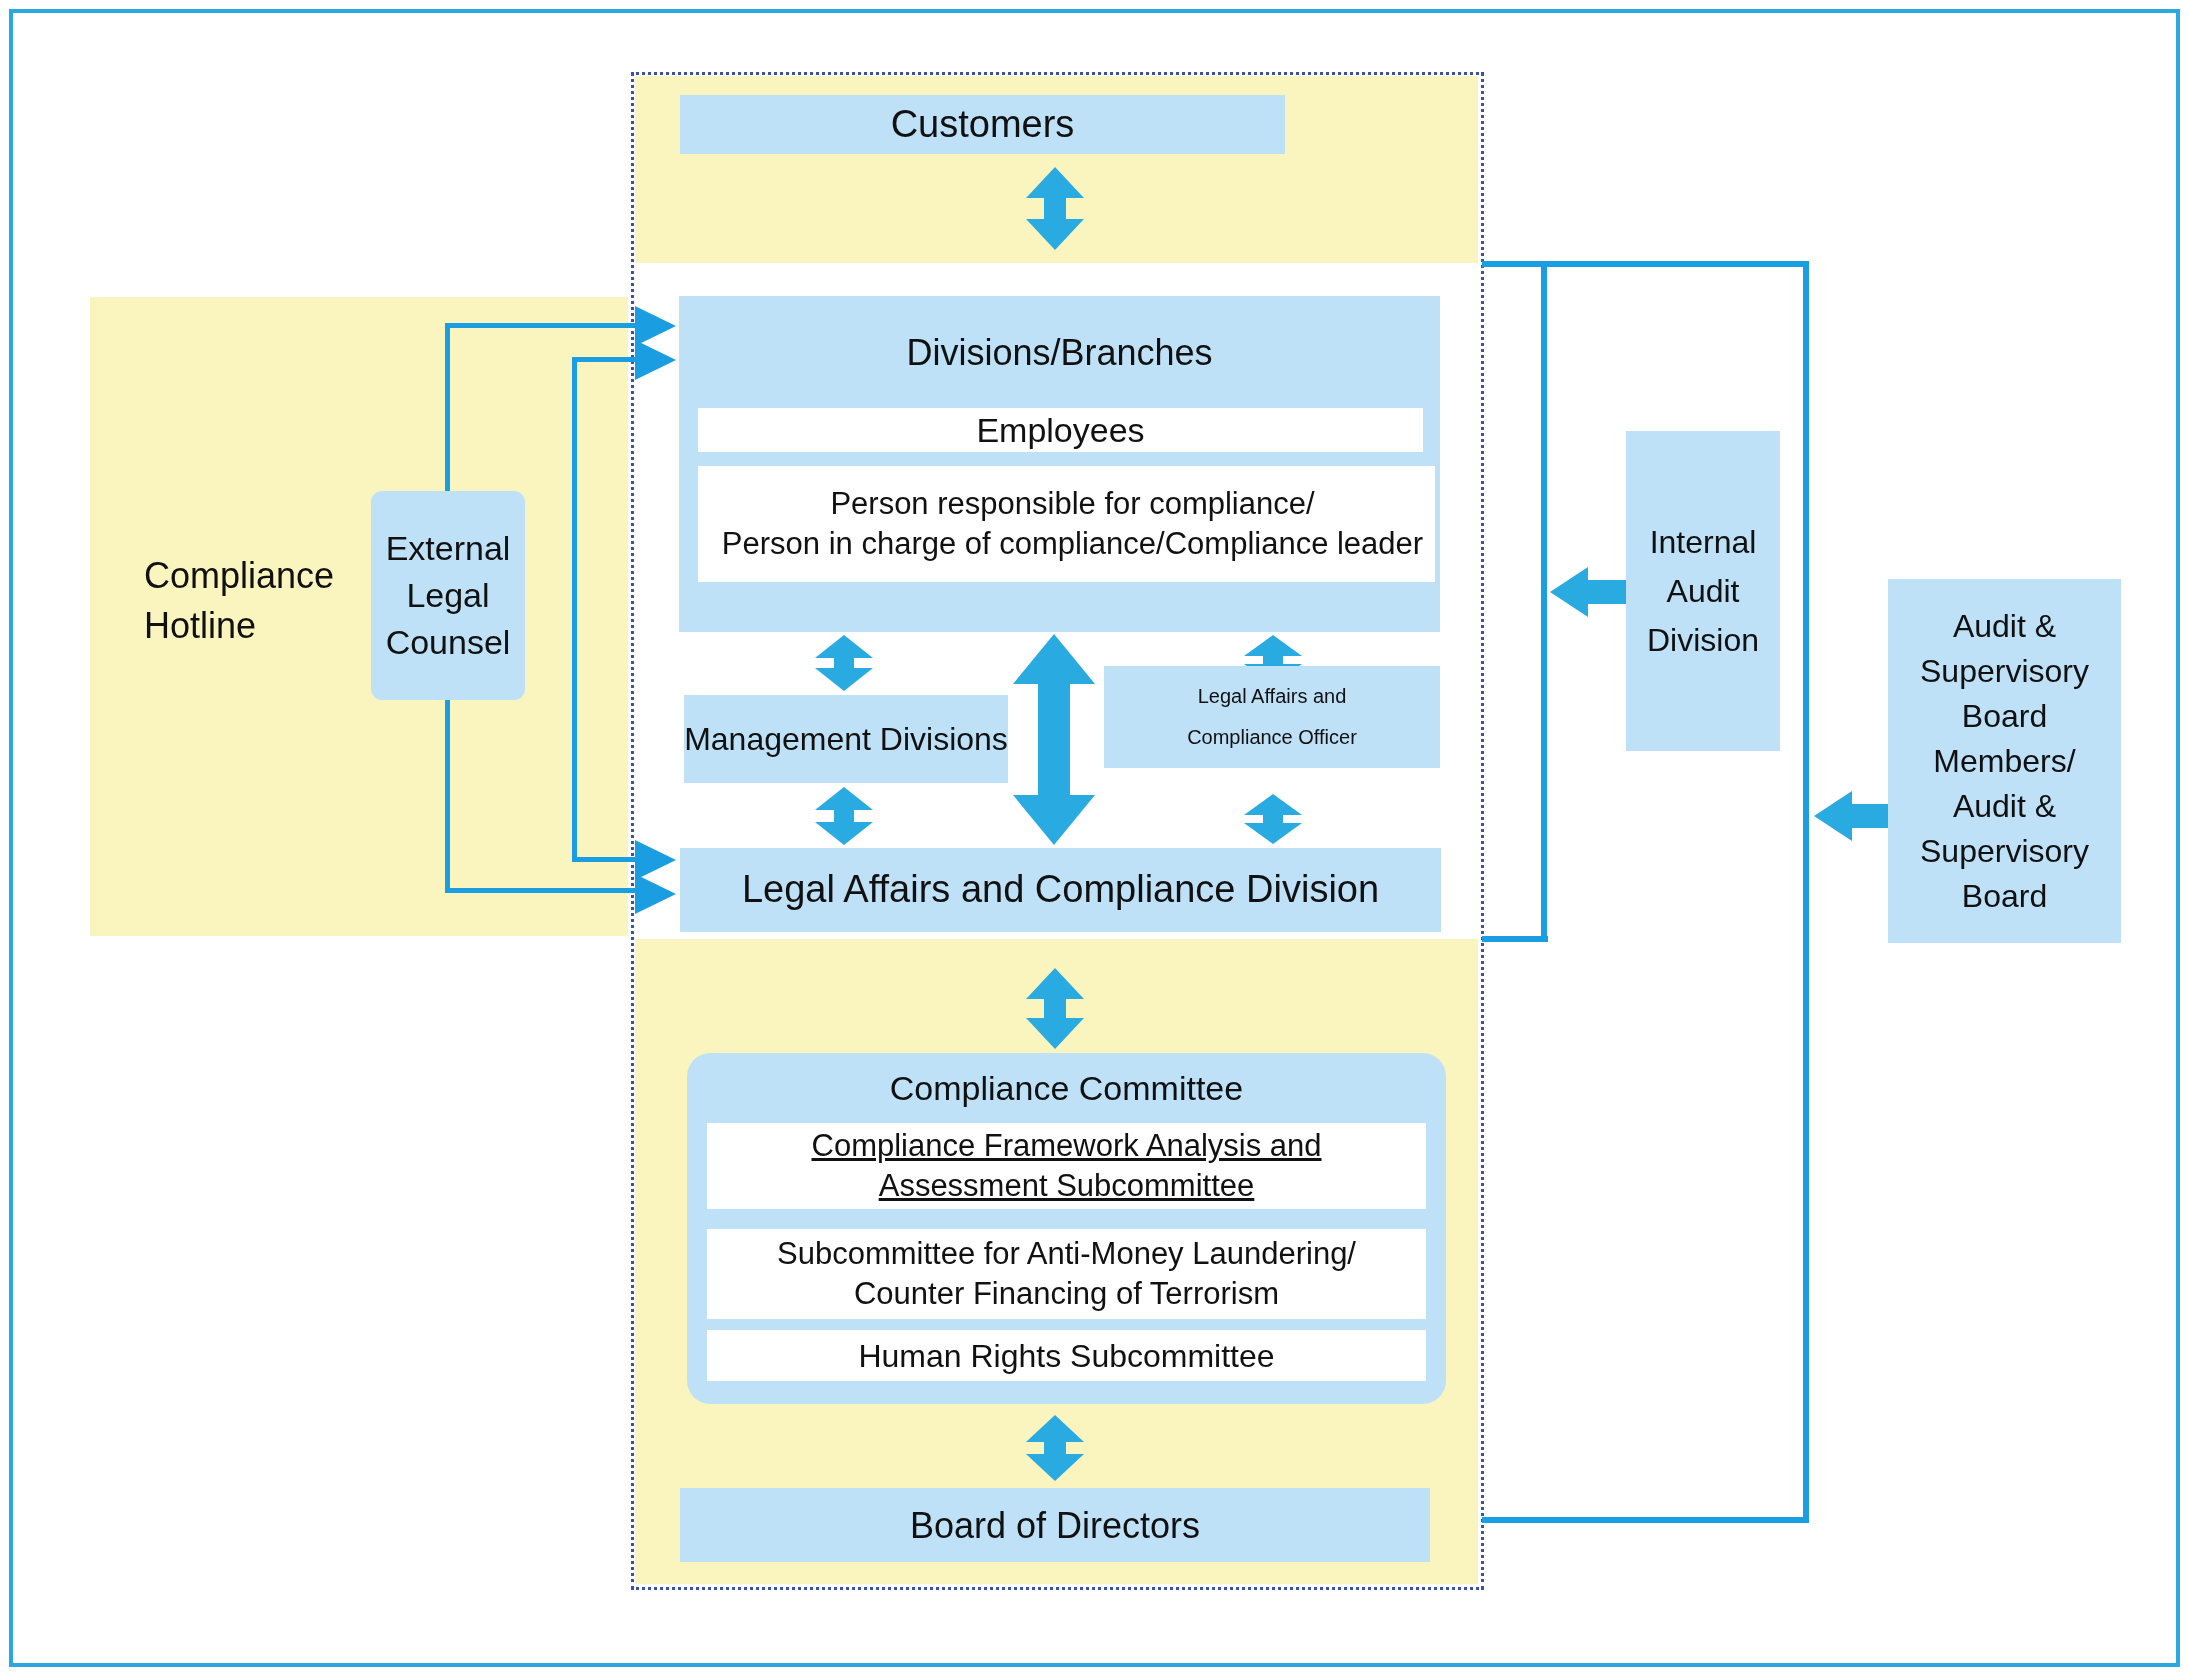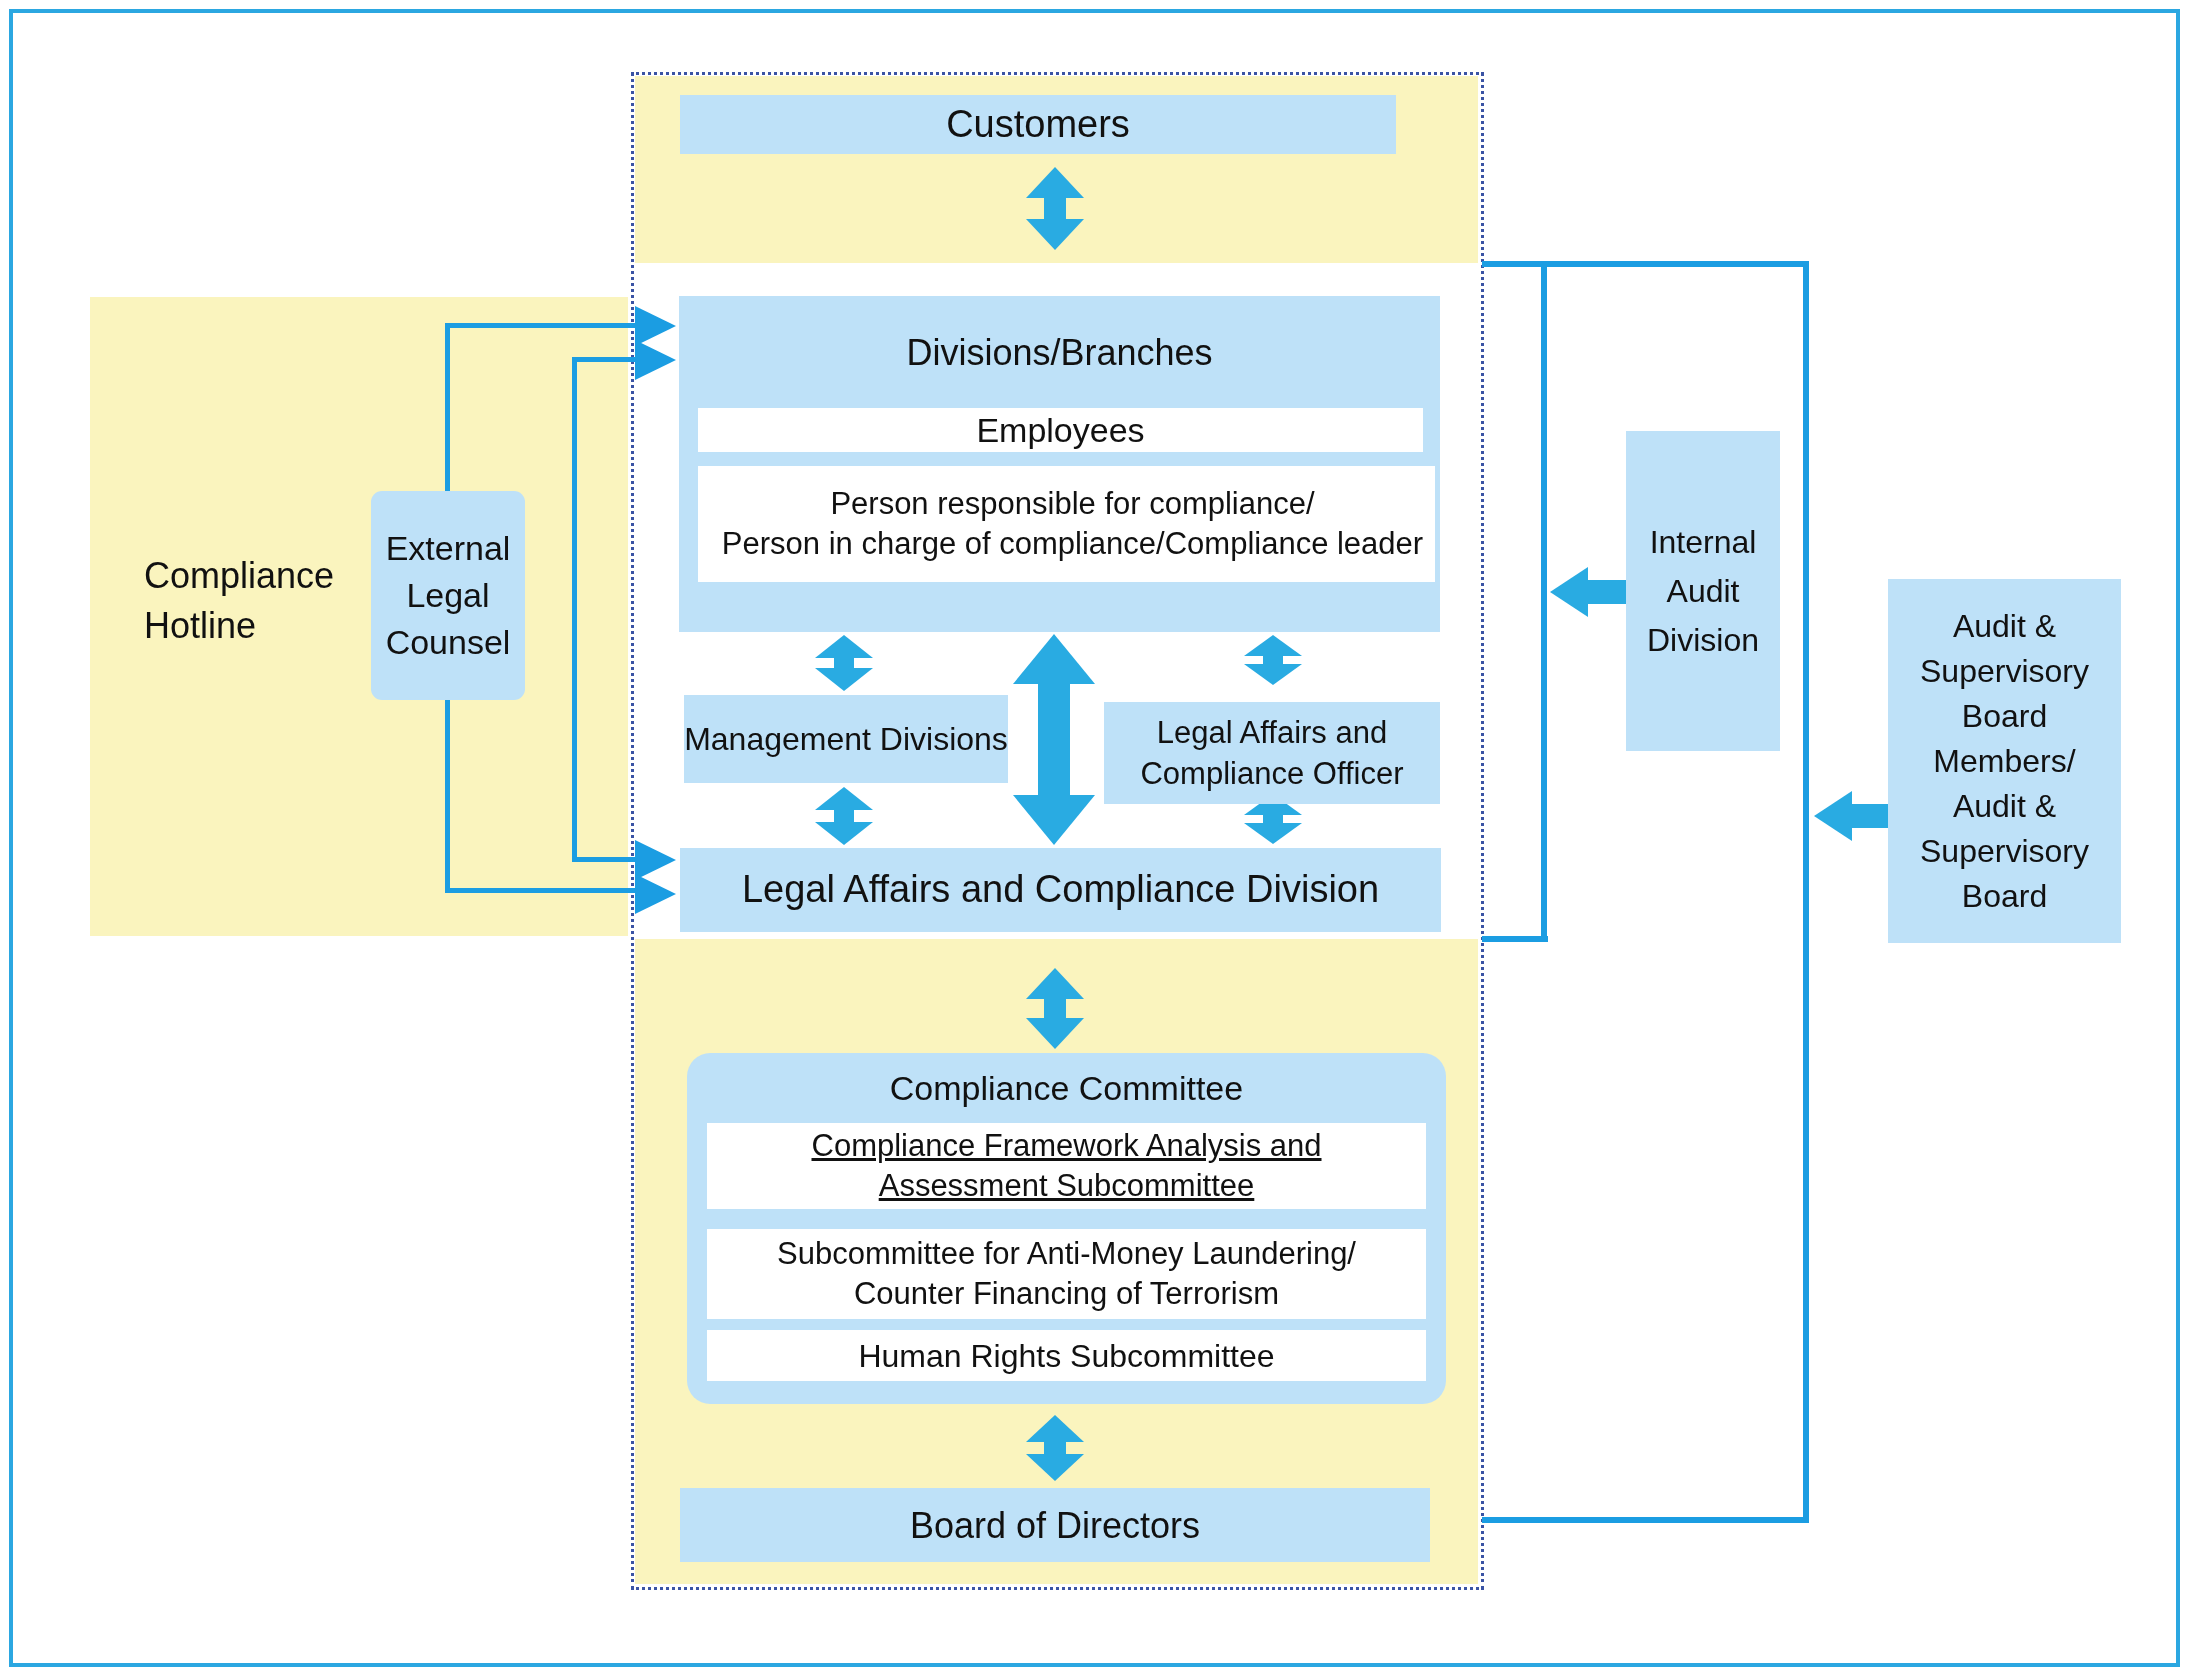--- a/index.html
+++ b/index.html
@@ -122,42 +122,42 @@
     <span class="pre">Compliance
 Hotline</span>
   </div>
 
   <div class="abs box" style="left:371px;top:491px;width:154px;height:209px;font-size:34px;line-height:47px;border-radius:11px;">
     <span class="pre">External
 Legal
 Counsel</span>
   </div>
 
-  <div class="abs box" style="left:680px;top:95px;width:716px;height:59px;font-size:38px;">
+  <div class="abs box" style="left:680px;top:95px;width:605px;height:59px;font-size:38px;">
     <span>Customers</span>
   </div>
 
   <div class="abs box" style="left:679px;top:296px;width:761px;height:336px;">
     <div class="abs" style="left:0;top:0;width:761px;height:112px;display:flex;align-items:center;justify-content:center;font-size:36px;">
       <span>Divisions/Branches</span>
     </div>
     <div class="abs whitebox" style="left:19px;top:112px;width:725px;height:44px;font-size:34px;">
       <span>Employees</span>
     </div>
     <div class="abs whitebox" style="left:19px;top:170px;width:725px;height:116px;font-size:31px;line-height:40px;padding-left:12px;">
       <span class="pre">Person responsible for compliance/
 Person in charge of compliance/Compliance leader</span>
     </div>
   </div>
 
   <div class="abs box" style="left:684px;top:695px;width:324px;height:88px;font-size:32px;">
     <span>Management Divisions</span>
   </div>
 
-  <div class="abs box" style="left:1104px;top:702px;width:336px;height:102px;font-size:31px;line-height:41px;">
+  <div class="abs box" style="left:1104px;top:666px;width:336px;height:102px;font-size:20px;line-height:41px;">
     <span class="pre">Legal Affairs and
 Compliance Officer</span>
   </div>
 
   <div class="abs box" style="left:680px;top:848px;width:761px;height:84px;font-size:38px;">
     <span>Legal Affairs and Compliance Division</span>
   </div>
 
   <div class="abs box" style="left:687px;top:1053px;width:759px;height:351px;border-radius:23.4px;">
     <div class="abs" style="left:0;top:0;width:759px;height:70px;display:flex;align-items:center;justify-content:center;font-size:34px;border-radius:14px;">

